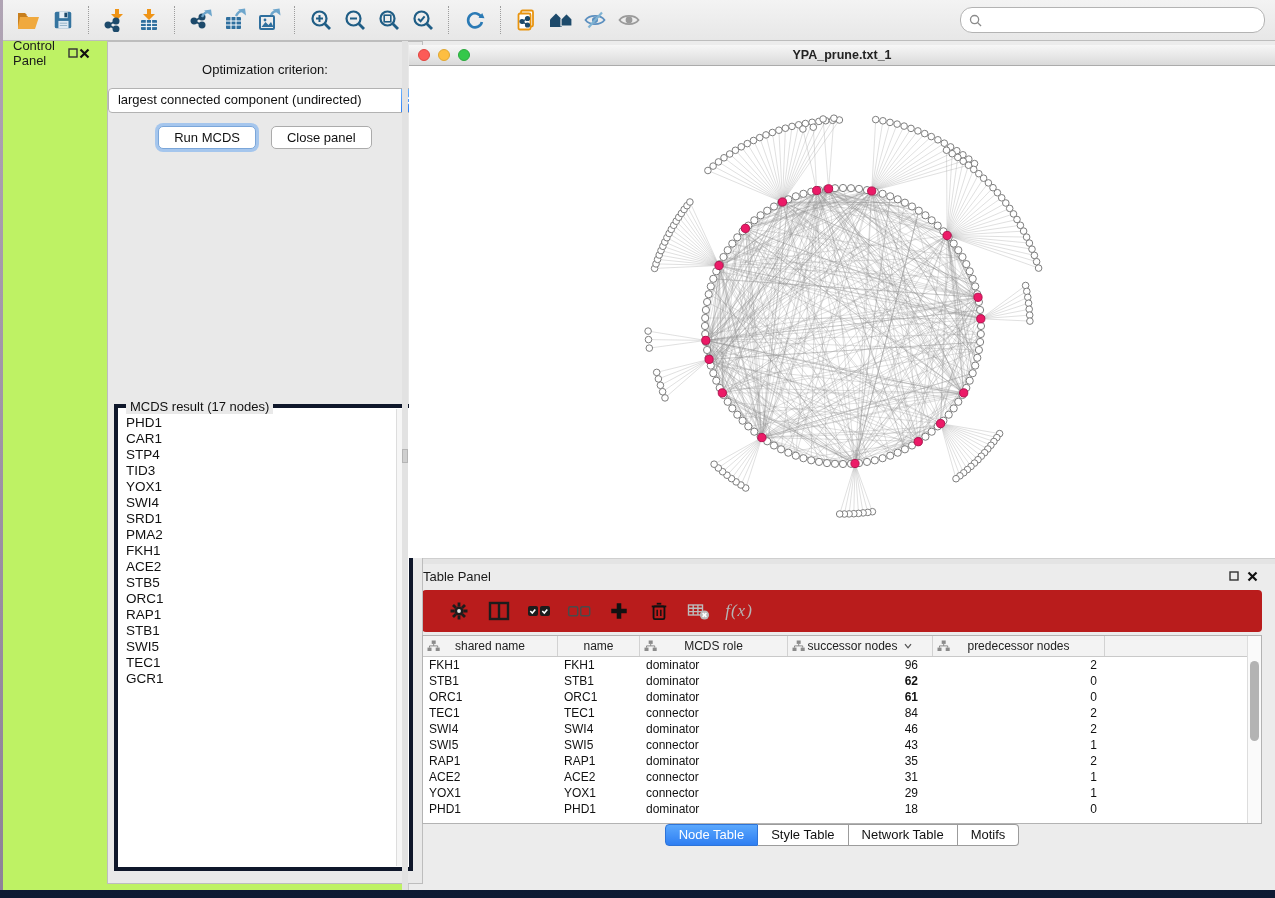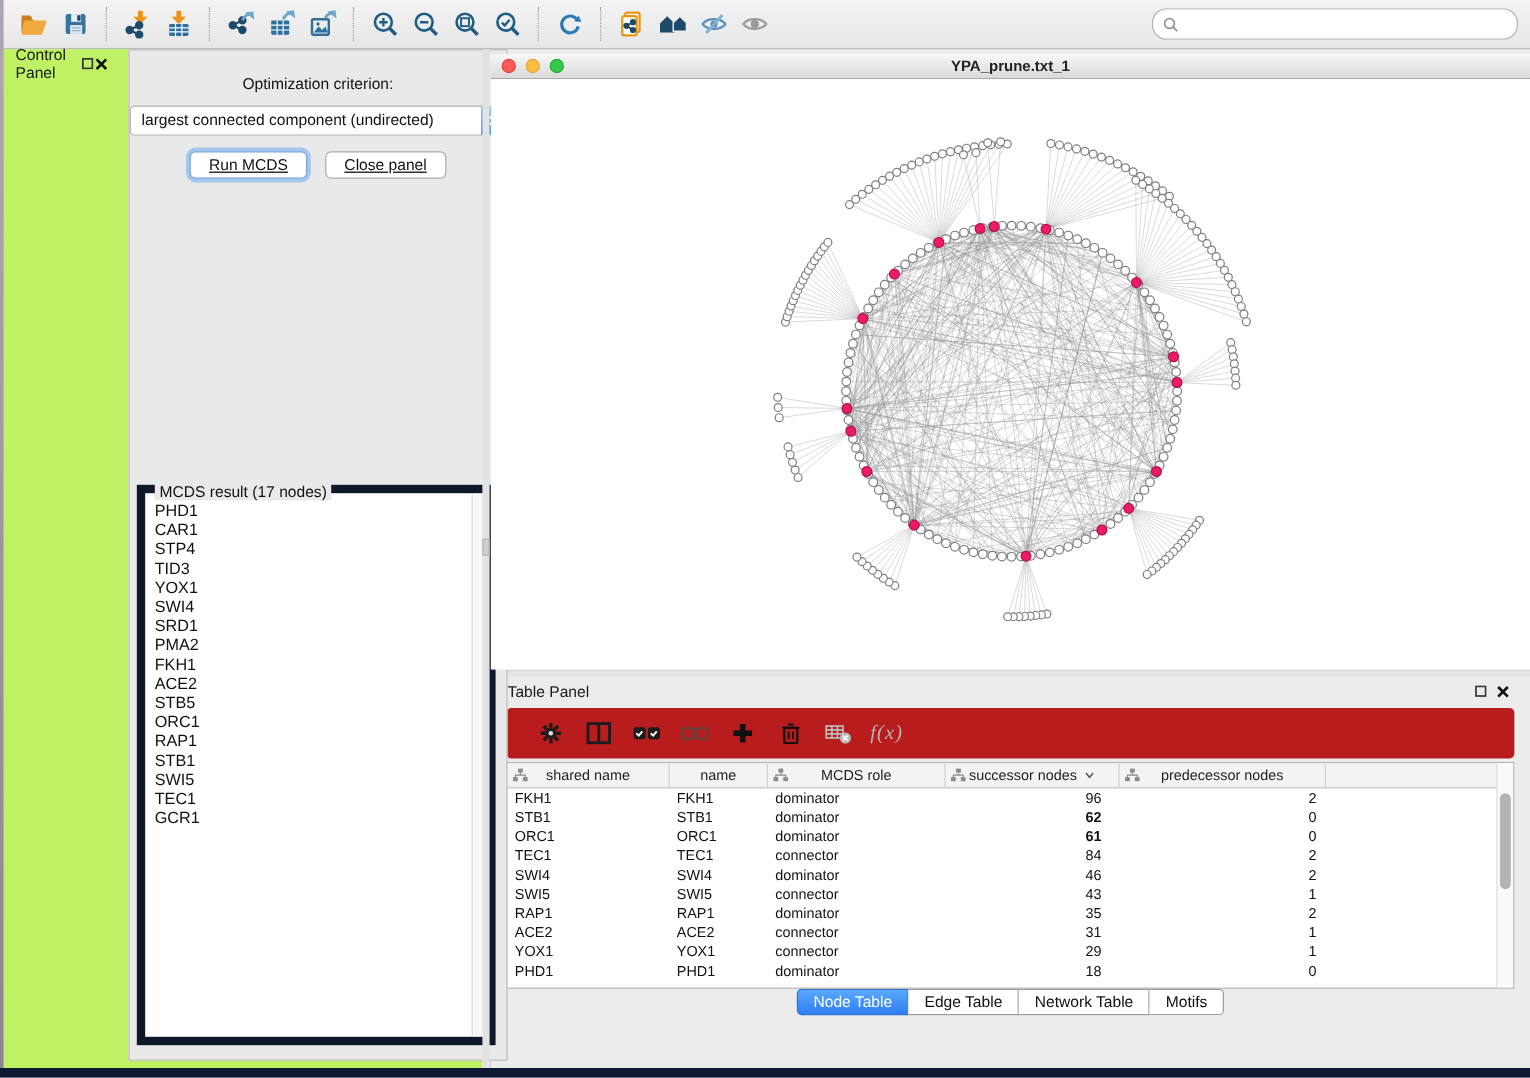--- a/index.html
+++ b/index.html
@@ -43,26 +43,26 @@
     border-radius:4px;position:relative;text-align:left;}
   .dropdown .val{display:block;font-size:13px;line-height:22px;padding-left:9px;color:#111;
     white-space:nowrap;overflow:hidden;}
   .dd-step{position:absolute;right:0;top:0;bottom:0;width:20px;border-radius:0 3px 3px 0;
     background:linear-gradient(#6eb3fb,#2f7ef2);display:flex;flex-direction:column;
     align-items:center;justify-content:center;gap:3px;}
   .tri-u{width:0;height:0;border-left:4px solid transparent;border-right:4px solid transparent;
     border-bottom:5px solid #fff;}
   .tri-d{width:0;height:0;border-left:4px solid transparent;border-right:4px solid transparent;
     border-top:5px solid #fff;}
-  .btnrow{margin-top:13px;display:flex;justify-content:center;gap:15px;text-decoration:underline;}
+  .btnrow{margin-top:13px;display:flex;justify-content:center;gap:15px;}
   .pbtn{font:13px "Liberation Sans",sans-serif;background:#fff;border:1px solid #ababab;
     border-radius:5px;padding:3px 15px;color:#111;}
   .pbtn.focus{border-color:#7ba6d9;box-shadow:0 0 0 3px rgba(110,170,240,.55);}
   .result-box{position:absolute;left:6px;right:9px;top:362px;bottom:12px;
-    border:7px solid #0f172a;background:#fff;text-align:left;}
+    border:4px solid #0f172a;background:#fff;text-align:left;}
   .result-legend{position:absolute;top:-9px;left:8px;background:#e9e9e9;padding:0 4px;
     font-size:13px;color:#111;}
   .result-list{position:absolute;inset:1px 13px 1px 1px;overflow:hidden;padding:6px 0 0 7px;}
   .result-list div{font-size:13.5px;line-height:16px;color:#111;}
   .result-scroll{position:absolute;top:1px;bottom:1px;right:1px;width:11px;background:#f6f6f6;
     border-left:1px solid #ddd;}
   
   .vsplit{width:6px;flex:0 0 6px;background:#e2e2e2;position:relative;}
   .vsplit .grip{position:absolute;top:408px;left:0;width:6px;height:14px;background:#cfcfcf;
     border:1px solid #b5b5b5;box-sizing:border-box;}
@@ -781,21 +781,21 @@
                 <div class="td num" style="width: 172px; padding-right: 8px;">0</div>
               </div>
             </div>
           <div class="tscroll">
               <div class="tthumb"></div>
             </div>
         </div>
         <div class="tp-tabsrow">
           <span class="seg" id="bt-tabs">
               <span class="tab active">Node Table</span>
-              <span class="tab">Edge Table</span>
+              <span class="tab">Style Table</span>
               <span class="tab">Network Table</span>
               <span class="tab">Motifs</span>
             </span>
         </div>
       </div>
     </div>
   </div>
 
 </div>
 

